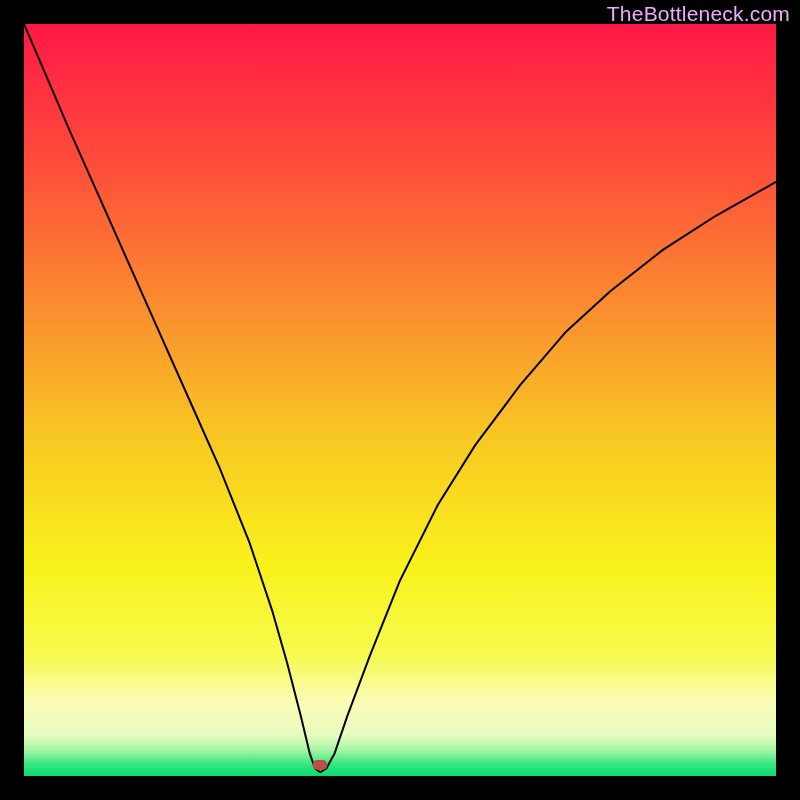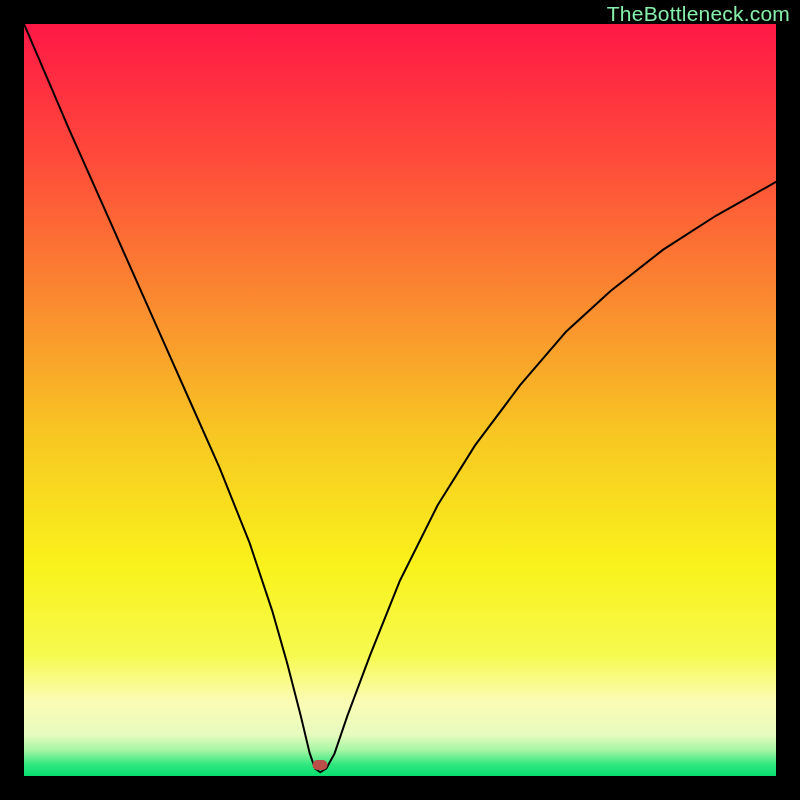--- a/index.html
+++ b/index.html
@@ -20,21 +20,21 @@
     overflow: hidden;
   }
   .gradient {
     position: absolute;
     inset: 0;
   }
   .watermark {
     position: absolute;
     top: 2px;
     right: 10px;
-    color: #86efac;
+    color: #f0abfc;
     font-size: 21px;
     font-weight: 400;
     letter-spacing: 0.2px;
   }
   .curve {
     position: absolute;
     inset: 0;
   }
   .marker {
     position: absolute;

